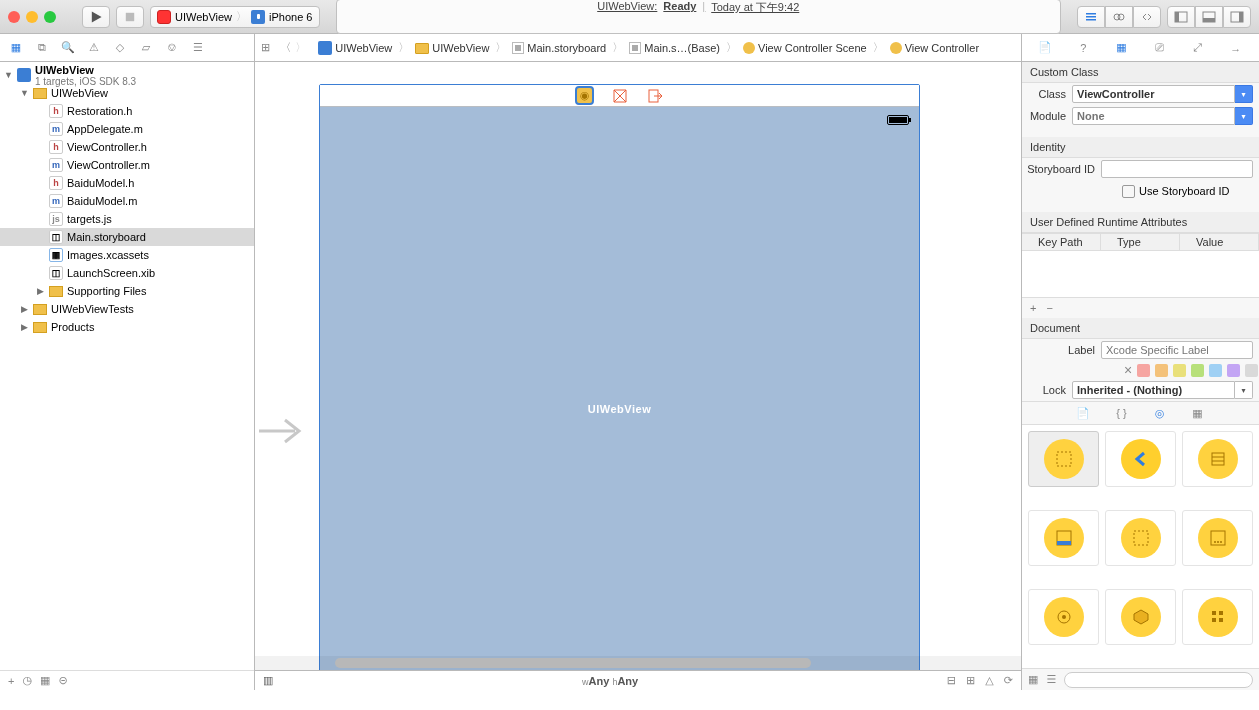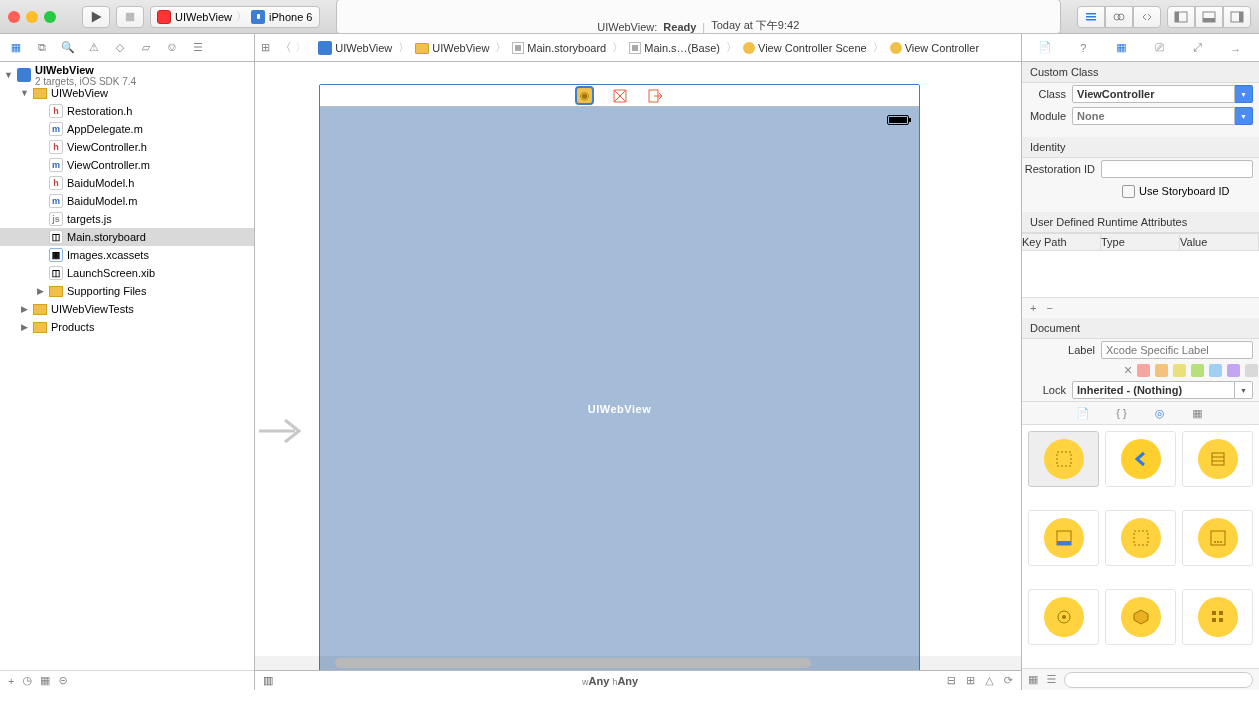--- a/index.html
+++ b/index.html
@@ -3,21 +3,21 @@
 <meta charset="utf-8">
 <style>
 * { margin: 0; padding: 0; box-sizing: border-box; font-family: -apple-system, "Helvetica Neue", Arial, sans-serif; }
 body { width: 1259px; height: 710px; background: #fff; overflow: hidden; font-size: 11px; }
 
 
 .titlebar { height: 34px; background: linear-gradient(#e9e9e9,#d6d6d6); border-bottom: 1px solid #b9b9b9; display: flex; align-items: center; padding: 0 8px; gap: 6px; }
 .wdot { width: 12px; height: 12px; border-radius: 50%; }
 .red { background:#ff5f57; } .yellow{background:#ffbd2e;} .green{background:#28c940;}
 .tb-btn { width: 28px; height: 22px; border: 1px solid #c0c0c0; border-radius: 4px; background: linear-gradient(#fdfdfd,#f1f1f1); display:flex; align-items:center; justify-content:center; color:#555; }
-.tb-status { flex:1; margin:0 10px; height:35px; border:1px solid #c0c0c0; border-radius:4px; background:#fbfbfb; display:flex; align-items:flex-end; justify-content:center; gap:6px; color:#444;}
+.tb-status { flex:1; margin:0 10px; height:35px; border:1px solid #c0c0c0; border-radius:4px; background:#fbfbfb; display:flex; align-items:flex-start; justify-content:center; gap:6px; color:#444;text-decoration:underline;}
 .chip { height:22px; border:1px solid #c0c0c0; border-radius:4px; background:linear-gradient(#fdfdfd,#f1f1f1); display:flex; align-items:center; padding:0 6px; gap:4px; }
 .chip .sep { color:#bbb; }
 .icon-app { width:14px;height:14px;background:#f33;border-radius:3px;border:1px solid #c22;}
 .icon-iphone{ width:14px;height:14px;background:#3b7ed4;border-radius:2px; display:flex;align-items:center;justify-content:center;}
 .icon-iphone:after{content:'';width:3px;height:5px;background:#fff;border-radius:1px;}
 .seg { display:flex; }
 .seg .tb-btn{ border-radius:0; }
 .seg .tb-btn:first-child{border-radius:4px 0 0 4px;}
 .seg .tb-btn:last-child{border-radius:0 4px 4px 0;}
 .tb-btn svg{width:14px;height:14px;}
@@ -83,21 +83,21 @@
 .form-combo{flex:1;display:flex;}
 .form-combo .form-input{border-radius:2px 0 0 2px;font-weight:bold;}
 .combo-btn{width:18px;height:18px;background:#4b8bf4;border:1px solid #3a78e3;border-left:none;border-radius:0 2px 2px 0;display:flex;align-items:center;justify-content:center;color:#fff;font-size:8px;}
 .static-val{flex:1;color:#333;padding-left:4px;}
 .checkbox{width:13px;height:13px;border:1px solid #999;border-radius:2px;margin-right:4px;}
 .colorswatches{display:flex;gap:5px;padding-left:102px;height:18px;align-items:center;}
 .swatch{width:13px;height:13px;border-radius:2px;}
 .close-x{color:#888;font-size:14px;}
 .attr-table{border-top:1px solid #ddd;border-bottom:1px solid #ddd;}
 .attr-head{display:flex;background:#f1f1f1;border-bottom:1px solid #ddd;}
-.attr-head span{flex:1;padding:2px 0;color:#333;border-right:1px solid #ddd;}
+.attr-head span{flex:1;padding:2px 16px;color:#333;border-right:1px solid #ddd;}
 .attr-body{height:46px;background:#fff;}
 .attr-bottom{display:flex;gap:10px;padding:4px 8px;color:#777;}
 .lib-tabs{height:24px;border-top:1px solid #ddd;border-bottom:1px solid #ddd;display:flex;align-items:center;justify-content:center;gap:20px;}
 .lib-tab{width:18px;height:18px;border:1px solid transparent;border-radius:3px;display:flex;align-items:center;justify-content:center;color:#888;}
 .lib-tab.active{color:#2f7de1;}
 .object-lib{flex:1;overflow:auto;background:#fff;padding:6px;display:grid;grid-template-columns:repeat(3,1fr);gap:6px;}
 .obj{height:56px;border:1px solid #e4e4e4;border-radius:3px;display:flex;align-items:center;justify-content:center;}
 .obj.selected{background:#eee;border-color:#ccc;}
 .obj-circle{width:40px;height:40px;border-radius:50%;background:#ffd23f;display:flex;align-items:center;justify-content:center;color:#a57400;}
 .obj-circle svg{width:22px;height:22px;}
@@ -235,21 +235,21 @@
 
 <div class="main">
 
   <div class="navigator">
     <div class="navtree">
       <div class="navrow" style="padding-left:4px">
         <span class="disc">▼</span>
           <span class="blueproj"></span>
         <div style="display:flex;flex-direction:column;line-height:11px;padding-top:1px">
          <span class="label" style="font-weight:600">UIWebView</span>
-         <span class="sub">2 targets, iOS SDK 7.4</span>
+         <span class="sub">1 targets, iOS SDK 8.3</span>
         </div>
       </div>
       <div id="nav-items">
           <div class="navrow" style="padding-left: 20px;">
             <span class="disc">▼</span>
             <span class="h-fold"></span>
             <span class="label">UIWebView</span>
           </div>
           <div class="navrow" style="padding-left: 36px;">
             <span class="disc"></span>
@@ -382,21 +382,21 @@
     <div class="form-row">
       <label>Module</label>
       <div class="form-combo">
         <input class="form-input" style="color: rgb(170, 170, 170);" placeholder="None">
         <div class="combo-btn">▾</div>
       </div>
     </div>
 
     <div class="insp-section-title" style="margin-top:10px">Identity</div>
     <div class="form-row">
-      <label>Restoration ID</label>
+      <label>Storyboard ID</label>
       <input class="form-input" style="">
     </div>
     <div class="form-row" style="padding-left:100px">
       <span class="checkbox"></span>
       <span>Use Storyboard ID</span>
     </div>
 
     <div class="insp-section-title" style="margin-top:10px">User Defined Runtime Attributes</div>
     <div class="attr-table">
       <div class="attr-head">

